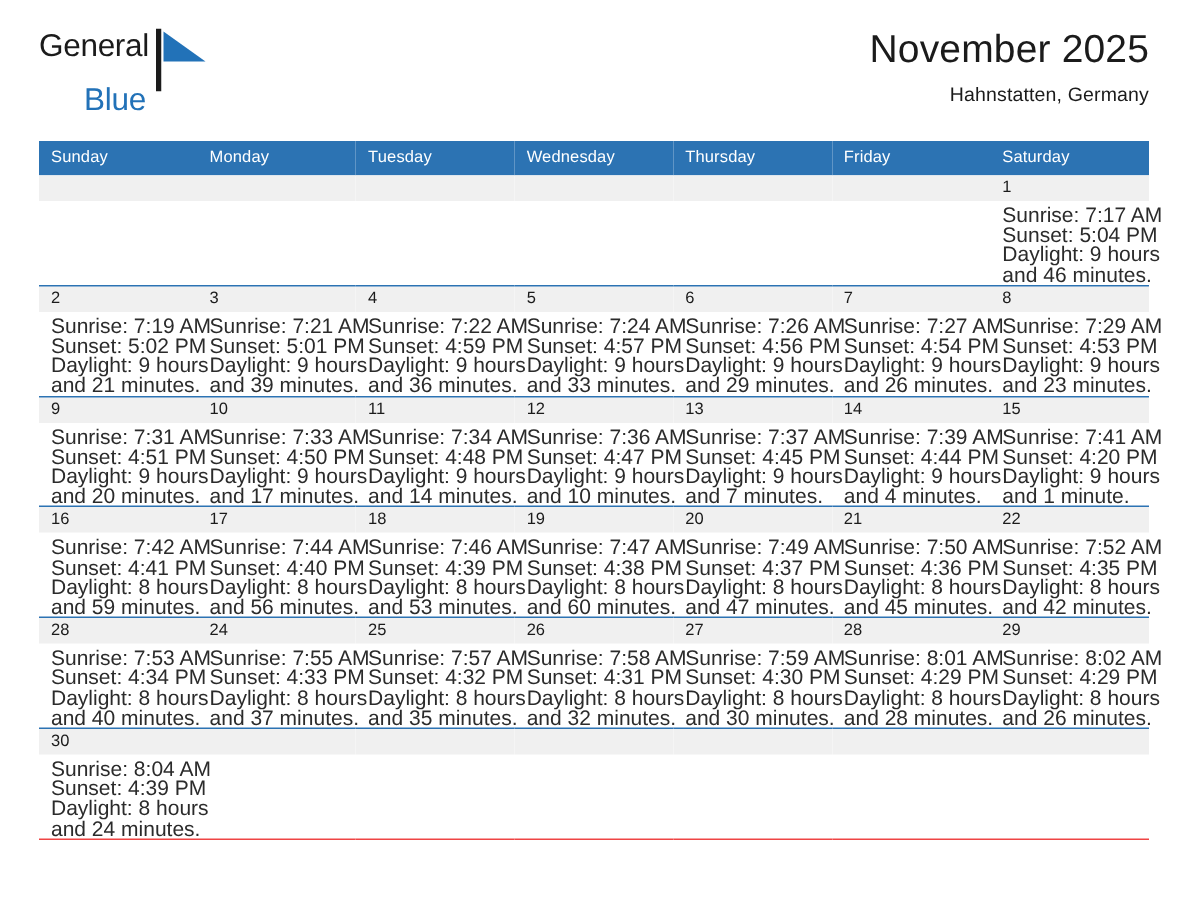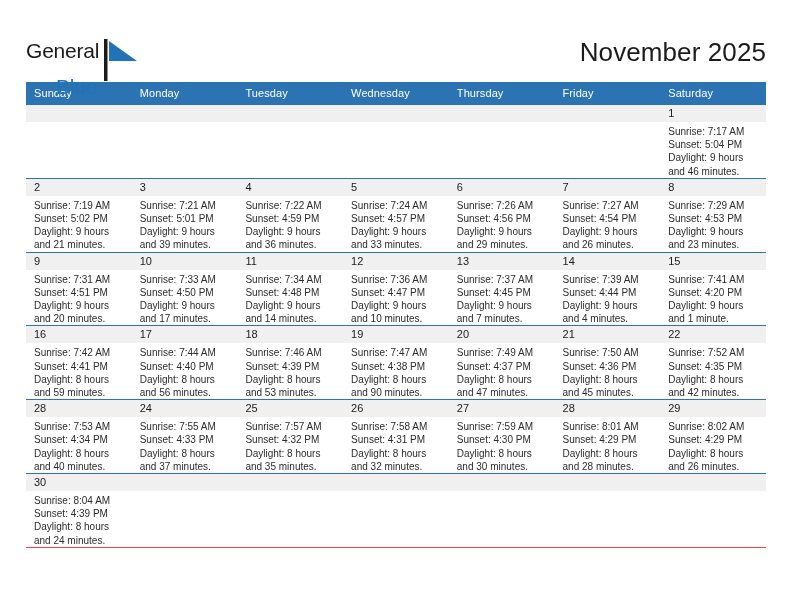--- a/index.html
+++ b/index.html
@@ -20,21 +20,21 @@
     height: 612px;
     box-sizing: border-box;
     padding: 0 26px;
   }
 
   
   .masthead {
     display: flex;
     align-items: flex-start;
     justify-content: space-between;
-    padding-top: 38px;
+    padding-top: 18px;
     height: 74px;
     box-sizing: border-box;
   }
   .logo {
     position: relative;
     width: 116px;
     height: 48px;
     user-select: none;
   }
   .logo-general {
@@ -80,21 +80,21 @@
     color: #1b1b1b;
     margin-top: 7px;
     letter-spacing: 0.1px;
   }
 
   
   .calendar {
     width: 740px;
     border-collapse: collapse;
     table-layout: fixed;
-    margin-top: 8px;
+    margin-top: 20px;
   }
   .calendar th {
     background: #2c73b3;
     color: #ffffff;
     font-size: 11px;
     font-weight: normal;
     text-align: left;
     padding: 5px 0 6px 8px;
     height: 19px;
     box-sizing: border-box;
@@ -120,21 +120,21 @@
     background: #f0f0f0;
     height: 17px;
     padding: 1px 0 0 8px;
     font-size: 11px;
     color: #1b1b1b;
     box-sizing: border-box;
     line-height: 15px;
   }
   .cell-body {
     padding: 3px 4px 0 8px;
-    font-size: 10px;
+    font-size: 14px;
     line-height: 13.2px;
     color: #2b2b2b;
   }
   .cell-body div {
     white-space: nowrap;
   }
   td.empty .daynum-band {
     background: #f0f0f0;
   }
 </style>
@@ -149,20 +149,21 @@
       <span class="logo-general">General</span>
       <span class="logo-blue">Blue</span>
       <svg class="logo-flag" viewBox="0 0 34 42">
         <rect x="0" y="0" width="3.5" height="42" fill="#1b1b1b"></rect>
         <path d="M5 2 L33 22 L5 22 Z" fill="#2272b8"></path>
       </svg>
     </div>
 
     <div class="title-block">
       <div class="cal-title">November 2025</div>
+      <div class="cal-subtitle">Hahnstatten, Germany</div>
     </div>
 
   </div>
 
   <table class="calendar">
     <thead>
       <tr id="weekday-row">
           <th>Sunday</th>
           <th>Monday</th>
           <th>Tuesday</th>
@@ -359,21 +360,21 @@
               <div>Daylight: 8 hours</div>
               <div>and 53 minutes.</div>
             </div>
           </td>
           <td class="">
             <div class="daynum-band">19</div>
             <div class="cell-body">
               <div>Sunrise: 7:47 AM</div>
               <div>Sunset: 4:38 PM</div>
               <div>Daylight: 8 hours</div>
-              <div>and 90 minutes.</div>
+              <div>and 60 minutes.</div>
             </div>
           </td>
           <td class="">
             <div class="daynum-band">20</div>
             <div class="cell-body">
               <div>Sunrise: 7:49 AM</div>
               <div>Sunset: 4:37 PM</div>
               <div>Daylight: 8 hours</div>
               <div>and 47 minutes.</div>
             </div>

